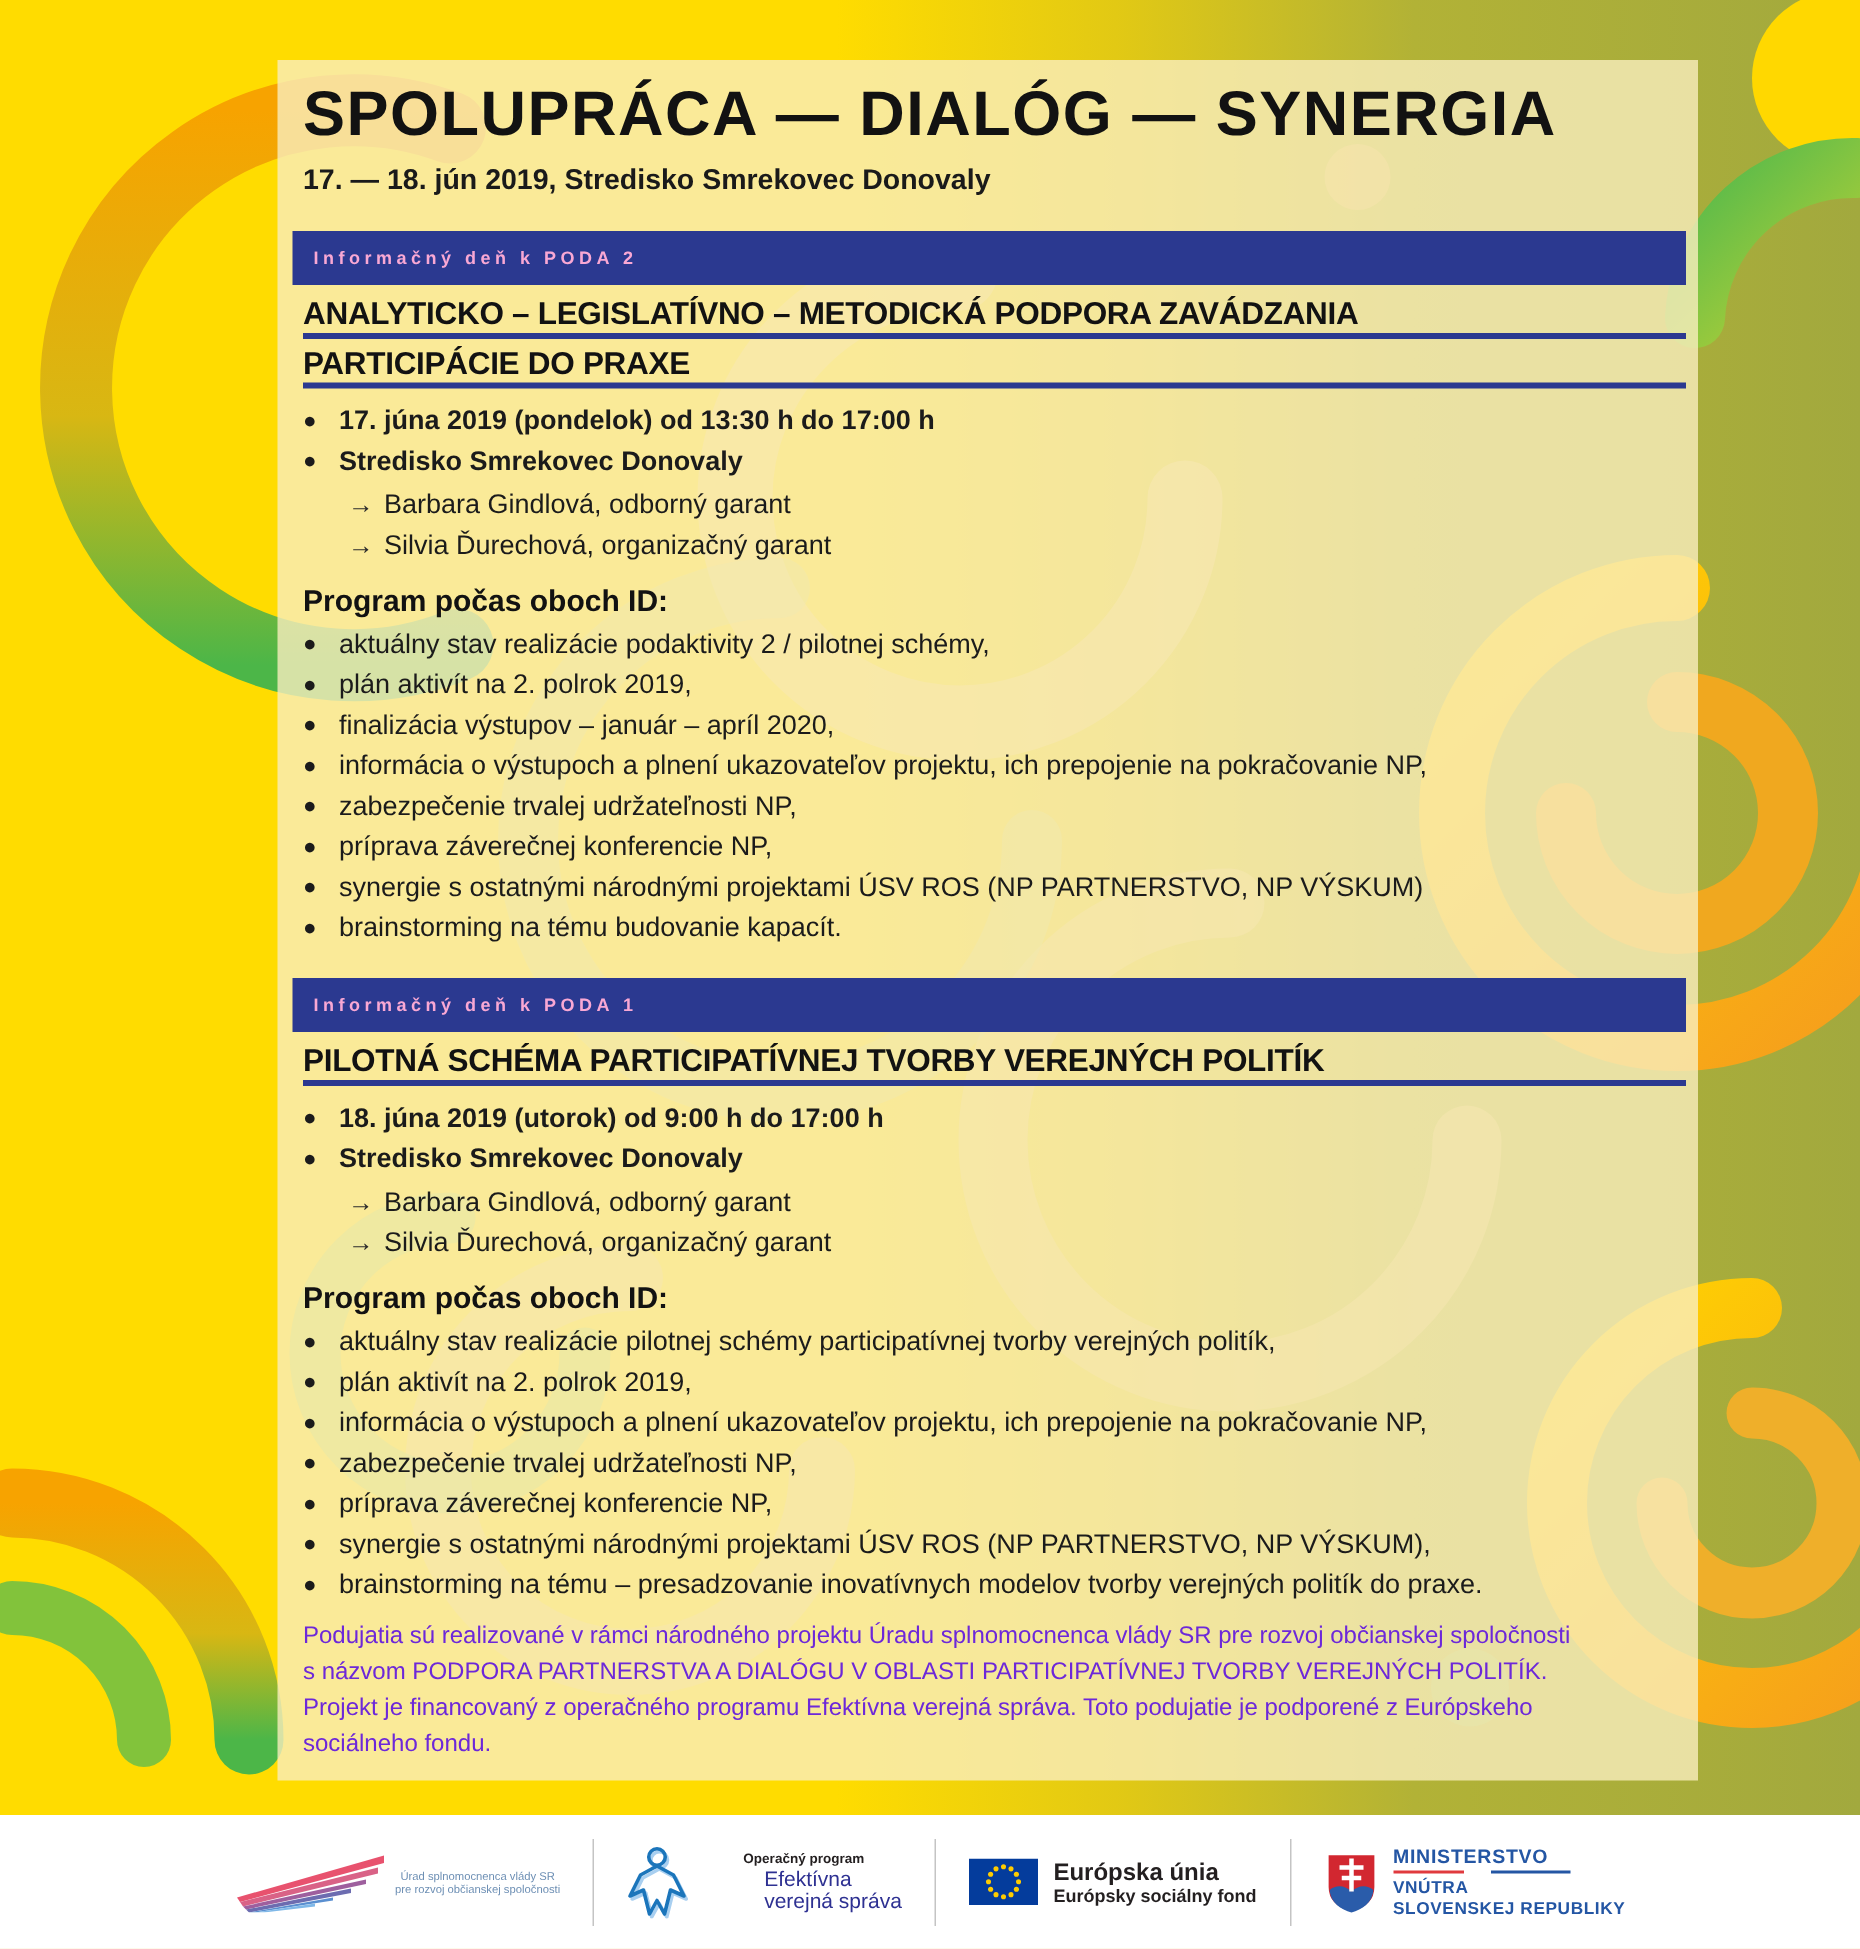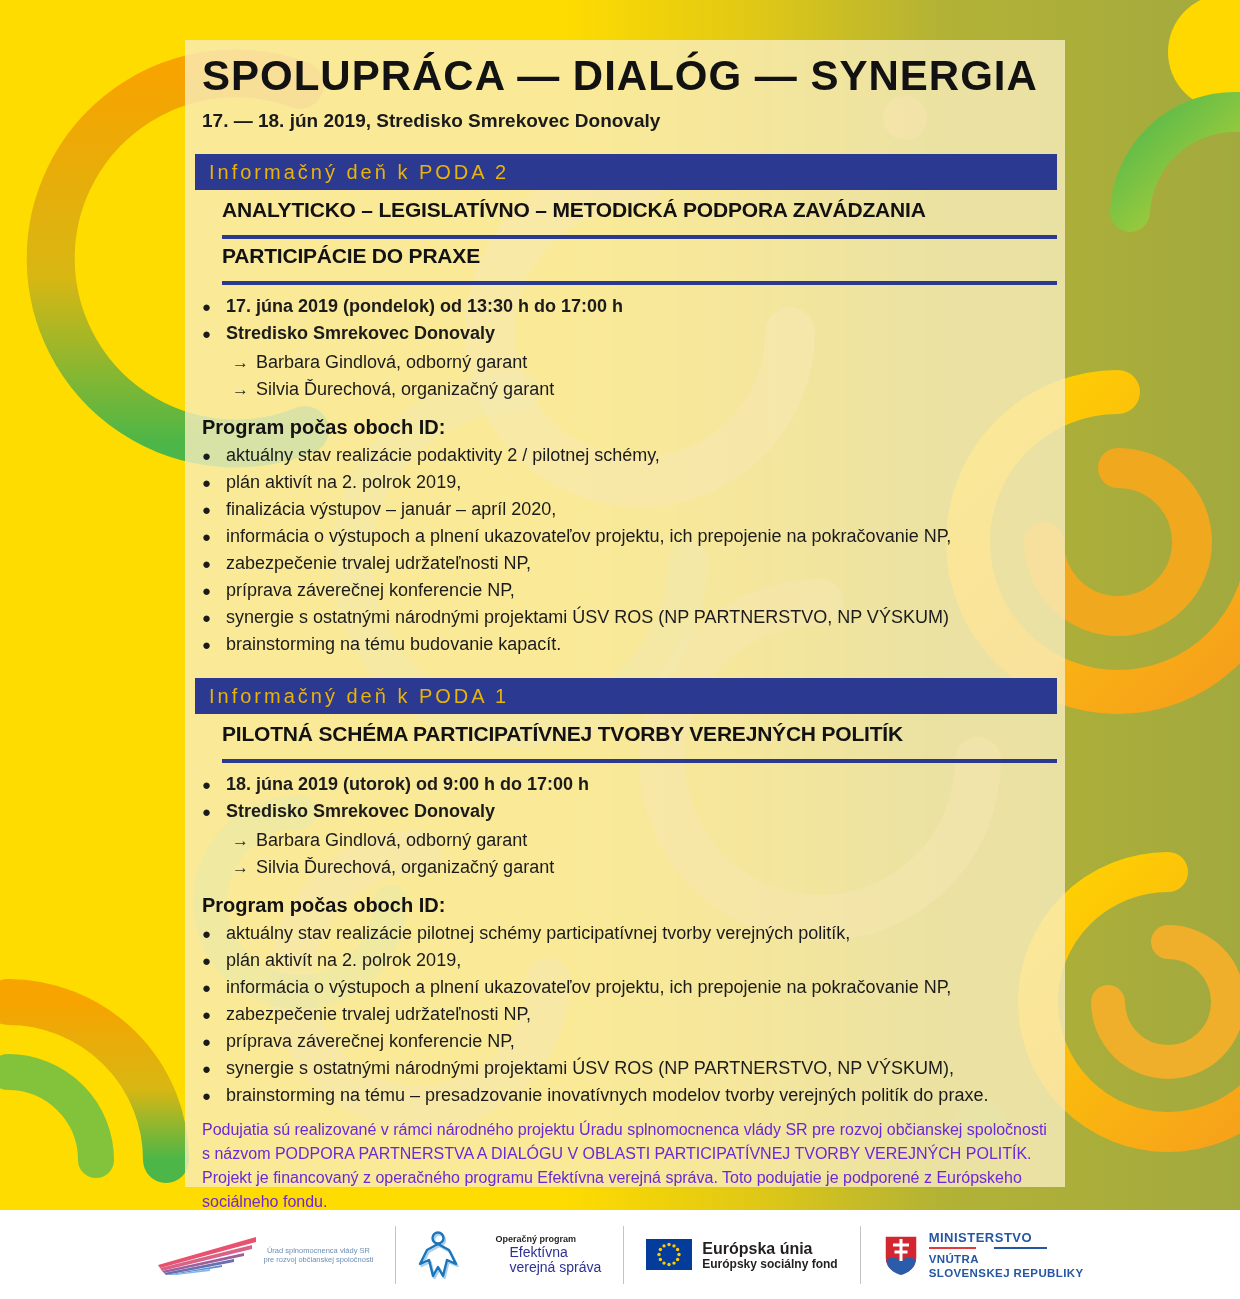--- a/index.html
+++ b/index.html
@@ -5,42 +5,42 @@
   html,body{margin:0;padding:0;}
   body{
     width:1240px;height:1299px;position:relative;overflow:hidden;
     font-family:"Liberation Sans",sans-serif;background:#fff;
   }
   .bg-wrap{position:absolute;left:0;top:0;width:1240px;height:1210px;overflow:hidden;}
   .bg-wrap svg{display:block;}
 
   
   .panel{
-    position:absolute;left:185px;top:40px;width:880px;height:1147px;
+    position:absolute;left:185px;top:40px;width:947px;height:1147px;
     background:rgba(249,238,190,0.80);
     box-sizing:border-box;padding:14px 8px 0 17px;
     color:#171717;
   }
   .title{
     font-size:42px;line-height:44px;font-weight:bold;letter-spacing:1px;
     color:#121212;margin:0;white-space:nowrap;
   }
   .subtitle{
     margin-top:10px;font-size:19px;font-weight:bold;line-height:26px;color:#1a1a1a;
   }
   .banner{
     margin-top:20px;margin-left:-7px;height:36px;line-height:36px;
-    background:#2B3990;color:#eab308;font-weight:normal;font-size:20px;
+    background:#2B3990;color:#f9a8d4;font-weight:bold;font-size:12px;
     letter-spacing:3px;padding-left:14px;box-sizing:border-box;
   }
   .hlines{margin-top:8px;}
   .hline{
     font-size:21px;font-weight:bold;line-height:23px;letter-spacing:-0.2px;
-    padding-bottom:14px;border-bottom:4px solid #2B3990;margin-bottom:5px;
-    color:#121212;text-transform:uppercase;margin-left:20px;
+    padding-bottom:1px;border-bottom:4px solid #2B3990;margin-bottom:5px;
+    color:#121212;text-transform:uppercase;
   }
   .list{margin-top:8px;}
   .list.tight{margin-top:2px;}
   .li{display:flex;line-height:27px;font-size:18px;color:#1b1b1b;}
   .li.bold .txt{font-weight:bold;}
   .li.indent{margin-left:30px;}
   .marker{flex:0 0 24px;}
   .marker.bullet{font-size:15px;}
   .marker.arrow{font-size:17px;color:#2b2b2b;}
   .prog-head{margin-top:12px;font-size:20px;font-weight:bold;line-height:25px;color:#121212;}

